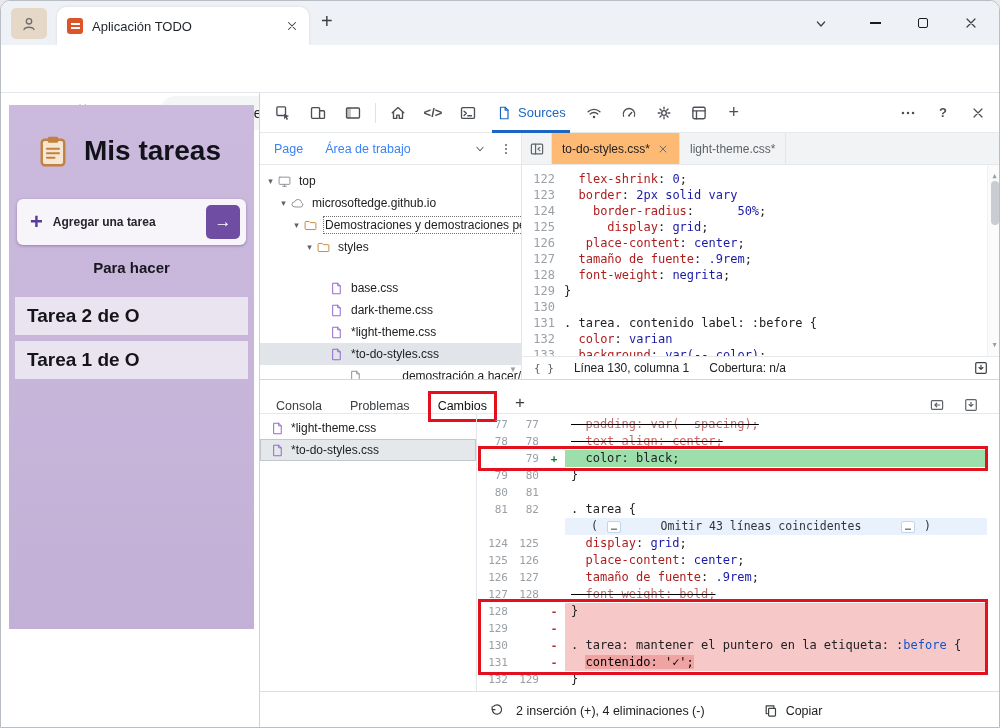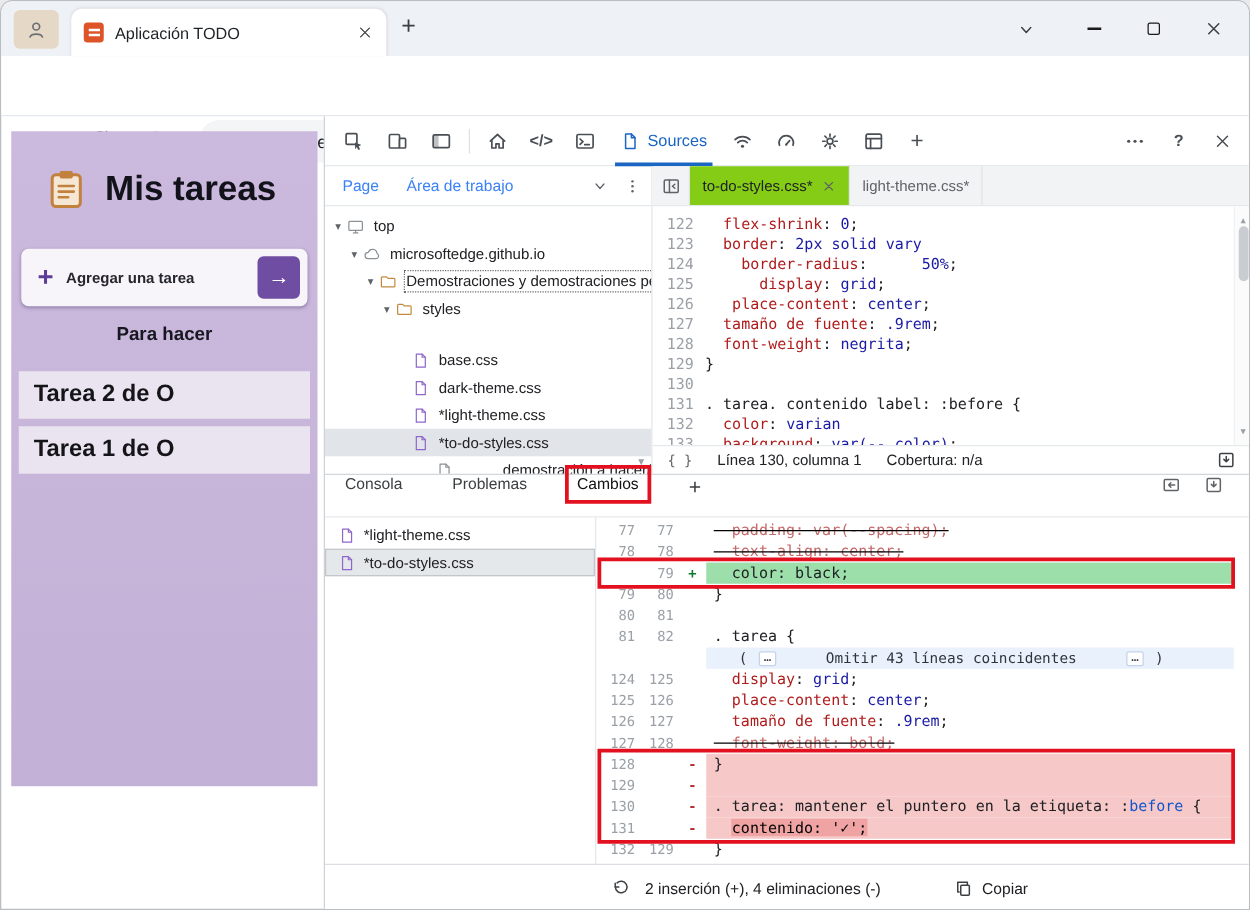--- a/index.html
+++ b/index.html
@@ -79,21 +79,21 @@
   .src-tab{display:flex;align-items:center;gap:6px;height:40px;padding:0 6px;color:var(--blue);font-size:13px;position:relative;flex:none}
   .src-tab::after{content:"";position:absolute;left:2px;right:2px;bottom:0;height:3px;background:var(--blue)}
 
   .dt-subbar{position:absolute;left:0;top:40px;width:100%;height:32px;border-bottom:1px solid #e6e9ec;display:flex}
   .nav-head{width:262px;border-right:1px solid #e6e9ec;display:flex;align-items:center;padding:0 8px 0 14px;gap:22px}
   .nav-tab{font-size:12.5px;color:#3b82f6}
   .nav-right{margin-left:auto;display:flex;align-items:center;gap:12px}
   .tabstrip{flex:1;background:#f1f3f4;display:flex;align-items:stretch}
   .navtoggle{width:30px;border-right:1px solid #e2e4e6}
   .ftab{display:flex;align-items:center;gap:7px;padding:0 10px;font-size:12px;color:#5f6368;border-right:1px solid #e2e4e6;white-space:nowrap}
-  .ftab.active{background:#84cc16;color:#202124}
+  .ftab.active{background:#fdba74;color:#202124}
 
   .tree-pane{position:absolute;left:0;top:72px;width:262px;height:214px;border-right:1px solid #e3e6ea;
              overflow:hidden;padding-top:5px}
   .tree-row{height:22px;display:flex;align-items:center;font-size:12px;color:#202124;white-space:nowrap}
   .tree-row.selected{background:#e1e4e8}
   .expander{width:13px;font-size:9px;color:#5f6368;text-align:center;flex:none}
   .tree-icon{width:19px;display:inline-flex;flex:none;color:#8c9196}
   .tree-icon svg{width:15px;height:15px;fill:none;stroke:currentColor;stroke-width:1.3;stroke-linecap:round;stroke-linejoin:round}
   .ic-folder{color:#c28a3c}.ic-css{color:#9066cc}.ic-js{color:#e08a3c}.ic-doc{color:#8c9196}
   .tree-label{margin-left:3px}
@@ -110,21 +110,21 @@
   .sarr{position:absolute;left:0;width:100%;text-align:center;font-size:7px;color:#9aa0a6}
   .sarr.top{top:3px}.sarr.bottom{bottom:3px}
   .sthumb{position:absolute;left:3px;top:16px;width:8px;height:44px;background:#c9cdd1;border-radius:4px}
 
   .ed-status{position:absolute;left:262px;top:263px;right:0;height:23px;border-top:1px solid #e6e9ec;
              display:flex;align-items:center;font-size:12px;color:#202124;gap:20px;padding:0 12px}
   .pretty{font-family:"DejaVu Sans Mono",monospace;font-size:11px;color:#5f6368}
   .ed-status .right{margin-left:auto}
 
   .drawer{position:absolute;left:0;top:286px;right:0;bottom:0;border-top:1px solid #d4d7da}
-  .drawer-tabs{position:relative;height:34px;display:flex;align-items:flex-start;padding:0 16px;gap:40px;border-bottom:1px solid #e6e9ec}
+  .drawer-tabs{position:relative;height:34px;display:flex;align-items:flex-end;padding:0 16px;gap:28px;border-bottom:1px solid #e6e9ec}
   .dtab{font-size:12.5px;color:#3c4043;position:relative;white-space:nowrap}
   .dtab.active{color:#111}
   .dtab.annotated::after{content:"";position:absolute;left:-10px;right:-10px;top:-8px;bottom:-9px;
                          border:3px solid var(--annotation);pointer-events:none}
   .dplus{font-size:17px;color:#3c4043}
   .drawer-tabs .icon{margin-left:0}
   .drawer-right{margin-left:auto;display:flex;gap:18px;padding-right:6px}
 
   .changes-files{position:absolute;left:0;top:34px;bottom:0;width:217px;border-right:1px solid #e3e6ea;padding-top:3px}
   .cfile{height:22px;display:flex;align-items:center;font-size:12px;color:#202124;padding-left:10px;gap:2px;white-space:nowrap}

